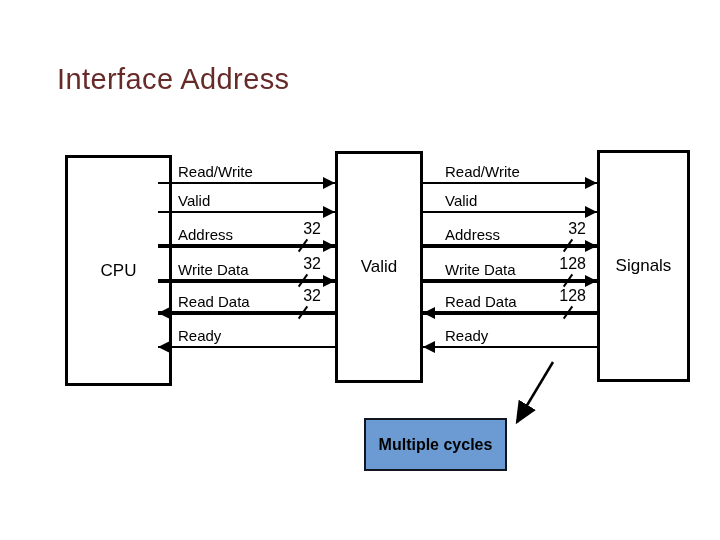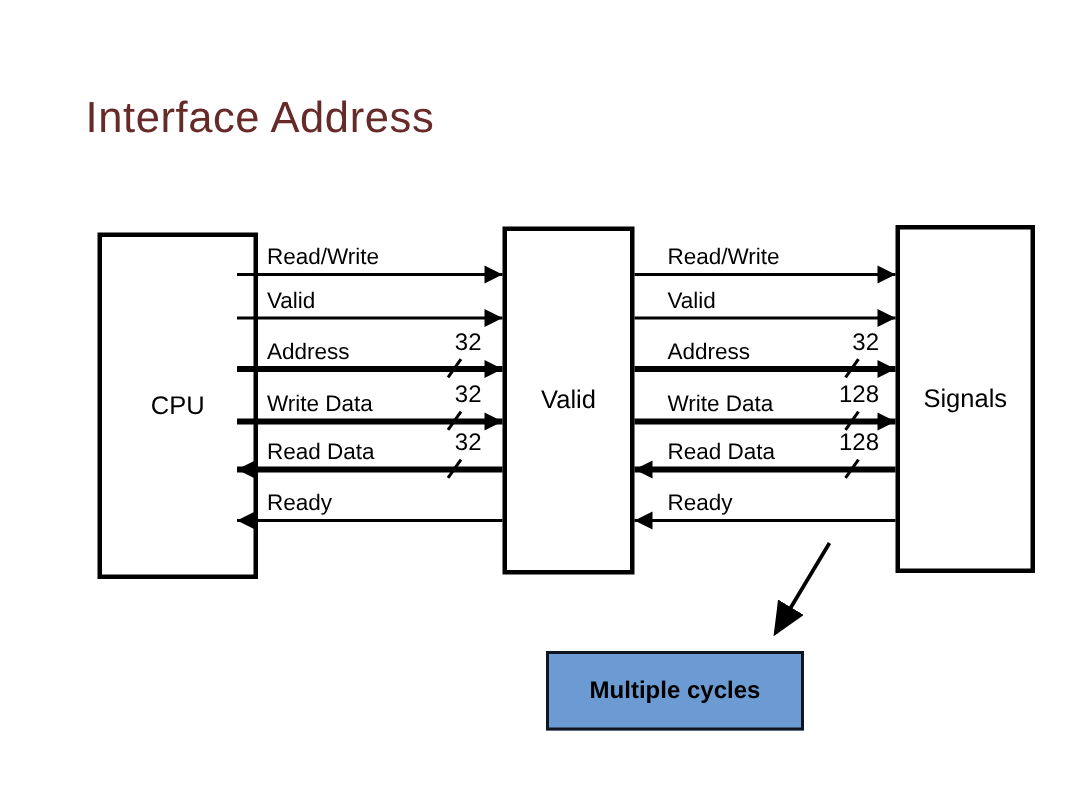--- a/index.html
+++ b/index.html
@@ -35,27 +35,27 @@
   .slash{
     position:absolute;width:2px;height:15px;
     background:var(--ink,#000);transform:rotate(35deg);
   }
   .ah{position:absolute;width:0;height:0;}
   .ah-right{border-top:6px solid transparent;border-bottom:6px solid transparent;
     border-left:12px solid var(--ink,#000);}
   .ah-left{border-top:6px solid transparent;border-bottom:6px solid transparent;
     border-right:12px solid var(--ink,#000);}
   .callout{
-    position:absolute;left:364px;top:418px;width:172px;height:53px;
+    position:absolute;left:364px;top:418px;width:143px;height:53px;
     background:var(--callout-fill,#6b9bd2);
     border:2px solid var(--callout-border,#10151f);
     box-sizing:border-box;
     display:flex;flex-direction:column;align-items:center;justify-content:center;
     font-size:16px;font-weight:bold;line-height:20px;
-    color:var(--callout-text,#000);text-align:center;margin-top:16px;
+    color:var(--callout-text,#000);text-align:center;
   }
   .overlay{position:absolute;left:0;top:0;width:720px;height:540px;pointer-events:none;}
 </style>
 </head>
 <body>
 
 <div class="slide">
 
   <div class="title">Interface Address</div>
 

